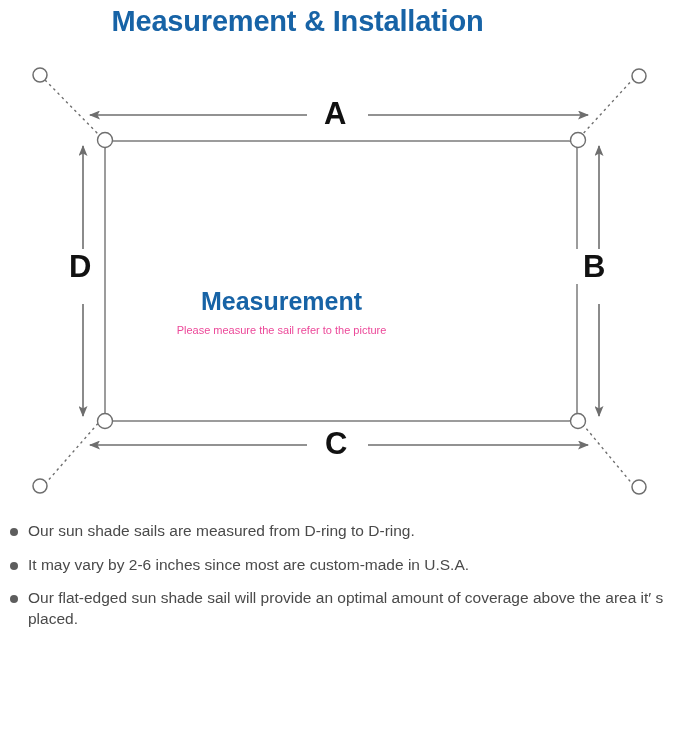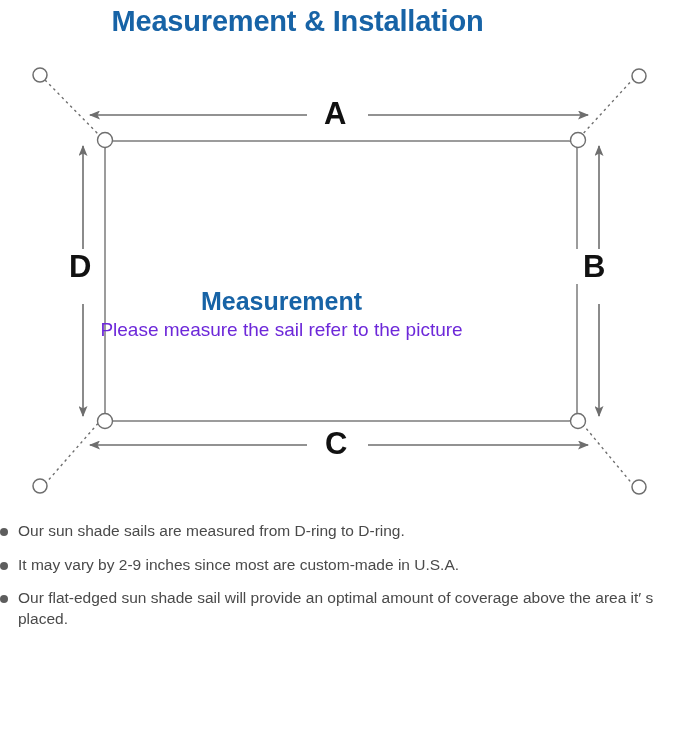--- a/index.html
+++ b/index.html
@@ -49,22 +49,22 @@
     text-align: center;
     pointer-events: none;
   }
   .center-title {
     font-size: 25px;
     font-weight: bold;
     color: #1763a6;
     line-height: 30px;
   }
   .center-sub {
-    font-size: 19px;
-    color: #6d28d9;
+    font-size: 11px;
+    color: #ec4899;
     line-height: 22px;
     margin-top: 3px;
   }
   .dim-label {
     position: absolute;
     font-family: "Liberation Sans", sans-serif;
     font-weight: bold;
     color: #111111;
     font-size: 31px;
     line-height: 31px;
@@ -76,20 +76,21 @@
     position: absolute;
     left: 0;
     top: 521px;
     width: 679px;
   }
   .note-item {
     position: relative;
     display: flex;
     align-items: flex-start;
     margin-bottom: 13px;
+    padding-left: 10px;
   }
   .bullet {
     flex: 0 0 auto;
     width: 8px;
     height: 8px;
     border-radius: 50%;
     background: #5d5d5d;
     margin-top: 7px;
     margin-right: 10px;
   }
@@ -161,21 +162,21 @@
     </div>
   </div>
 
   <div class="notes">
     <div class="note-item">
       <span class="bullet"></span>
       <span class="note-text">Our sun shade sails are measured from D-ring to D-ring.</span>
     </div>
     <div class="note-item">
       <span class="bullet"></span>
-      <span class="note-text">It may vary by 2-9 inches since most are custom-made in U.S.A.</span>
+      <span class="note-text">It may vary by 2-6 inches since most are custom-made in U.S.A.</span>
     </div>
     <div class="note-item">
       <span class="bullet"></span>
       <span class="note-text">Our flat-edged sun shade sail will provide an optimal amount of coverage above the area it′ s placed.</span>
     </div>
   </div>
 
 </div>
 
 </body></html>

